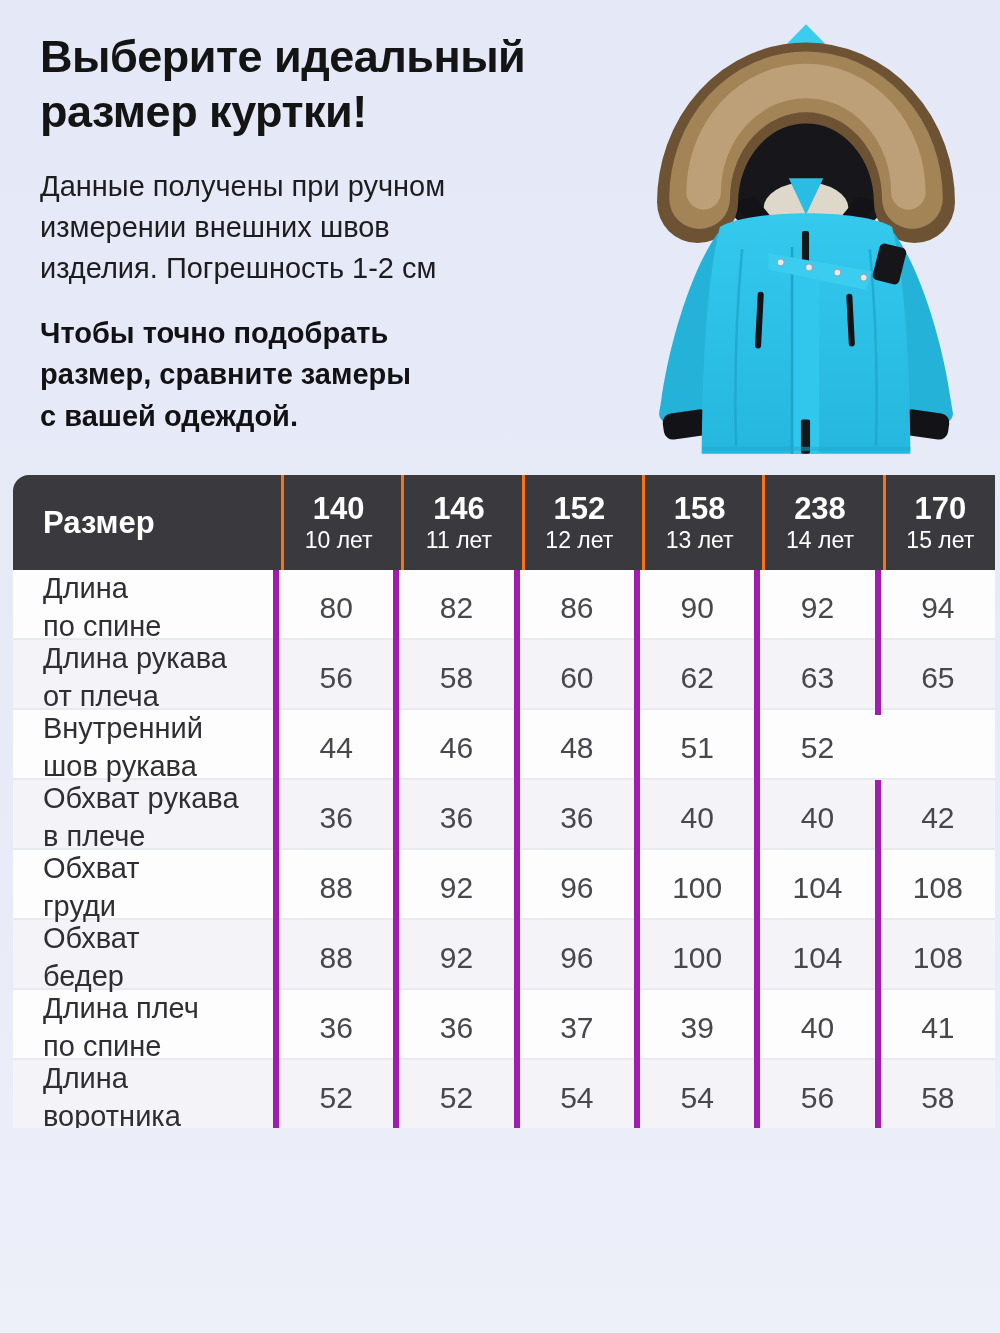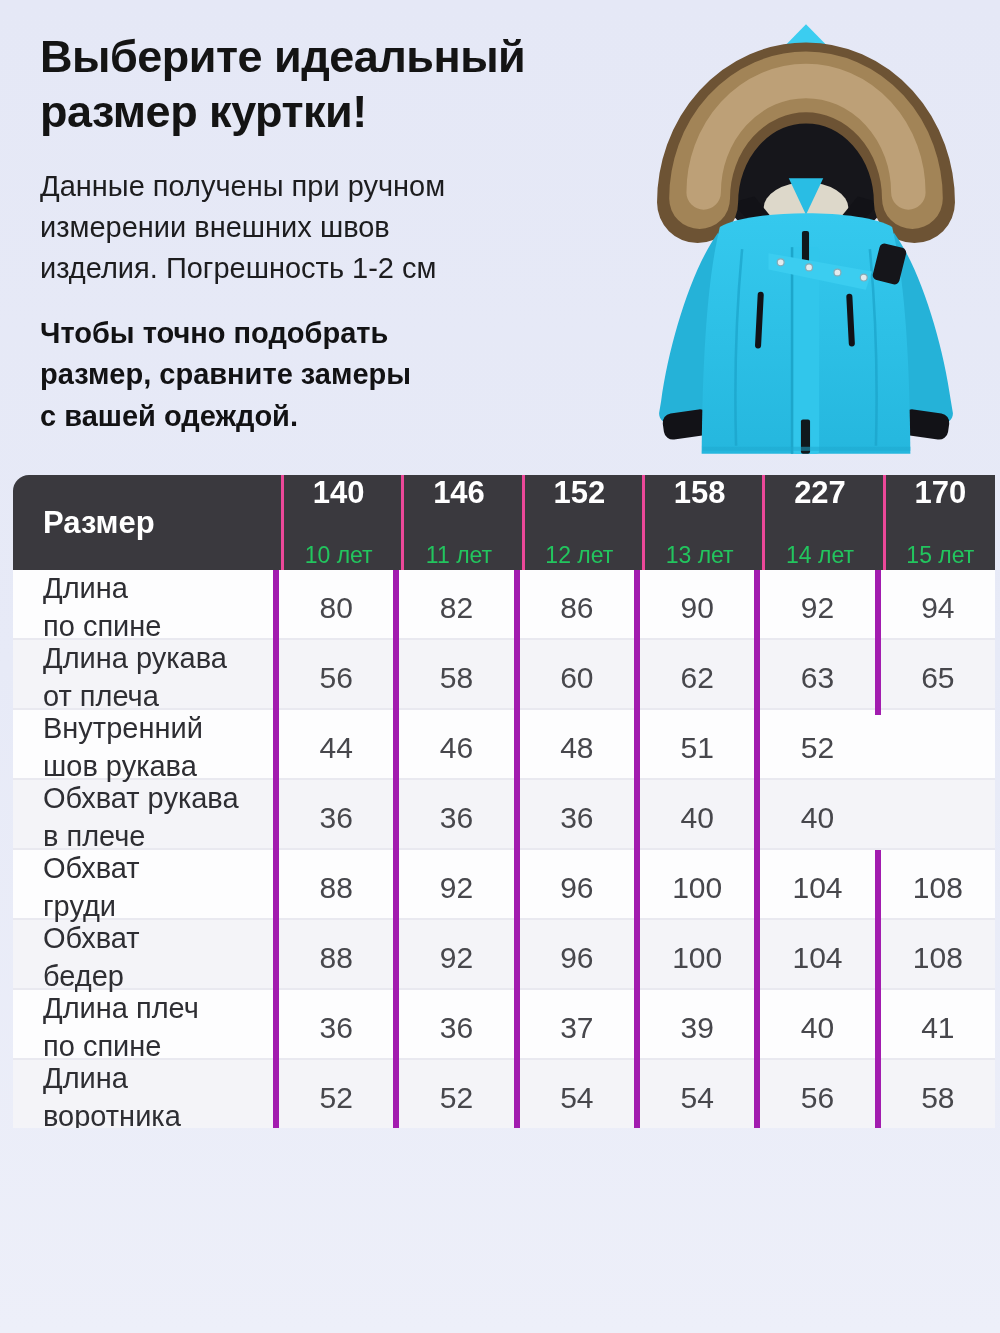--- a/index.html
+++ b/index.html
@@ -25,26 +25,26 @@
   
   .jacket{position:absolute;top:8px;right:6px;width:376px;height:456px;}
   
   .size-table{
     position:absolute;left:13px;top:475px;width:982px;
     border-radius:16px 0 0 0;overflow:hidden;
   }
   .trow{display:grid;grid-template-columns:260px repeat(6,1fr);}
   .thead{background:#3a393e;height:95px;gap:8px;}
   .thead .hcell{
-    display:flex;flex-direction:column;align-items:center;justify-content:space-between;
-    color:#ffffff;border-left:3px solid #ec4899;
+    display:flex;flex-direction:column;align-items:center;justify-content:center;
+    color:#ffffff;border-left:3px solid #f97316;
   }
   .thead .hcell:first-child{border-left:none;align-items:flex-start;justify-content:center;padding-left:30px;}
   .hsize{font-size:31px;font-weight:700;line-height:1.15;}
-  .hage{font-size:23px;font-weight:400;color:#22c55e;line-height:1.2;}
+  .hage{font-size:23px;font-weight:400;color:#ffffff;line-height:1.2;}
   .hlabel{font-size:31px;font-weight:700;}
   .tbody .trow{height:68px;}
   .tbody .trow:nth-child(odd){background:#fdfdfe;}
   .tbody .trow:nth-child(even){background:#f4f4f8;}
   .tbody .trow + .trow{border-top:2px solid #e9e9f0;}
   .lcell{
     display:flex;align-items:center;padding-left:30px;
     font-size:29px;line-height:1.3;color:#2e2e33;white-space:pre-line;
   }
   .vcell{
@@ -137,21 +137,21 @@
   </div>
       <div class="hcell">
     <span class="hsize">152</span>
     <span class="hage">12 лет</span>
   </div>
       <div class="hcell">
     <span class="hsize">158</span>
     <span class="hage">13 лет</span>
   </div>
       <div class="hcell">
-    <span class="hsize">227</span>
+    <span class="hsize">238</span>
     <span class="hage">14 лет</span>
   </div>
       <div class="hcell">
     <span class="hsize">170</span>
     <span class="hage">15 лет</span>
   </div>
     </div>
   <div class="tbody" id="tbody">
       <div class="trow">
     <div class="lcell">Длина
@@ -183,20 +183,21 @@
         <div class="vcell">52</div>
       </div>
       <div class="trow">
     <div class="lcell">Обхват рукава
 в плече</div>
   <div class="vcell">36</div>
         <div class="vcell">36</div>
         <div class="vcell">36</div>
         <div class="vcell">40</div>
         <div class="vcell">40</div>
+        <div class="vcell">42</div>
       </div>
       <div class="trow">
     <div class="lcell">Обхват
 груди</div>
   <div class="vcell">88</div>
         <div class="vcell">92</div>
         <div class="vcell">96</div>
         <div class="vcell">100</div>
         <div class="vcell">104</div>
         <div class="vcell">108</div>

